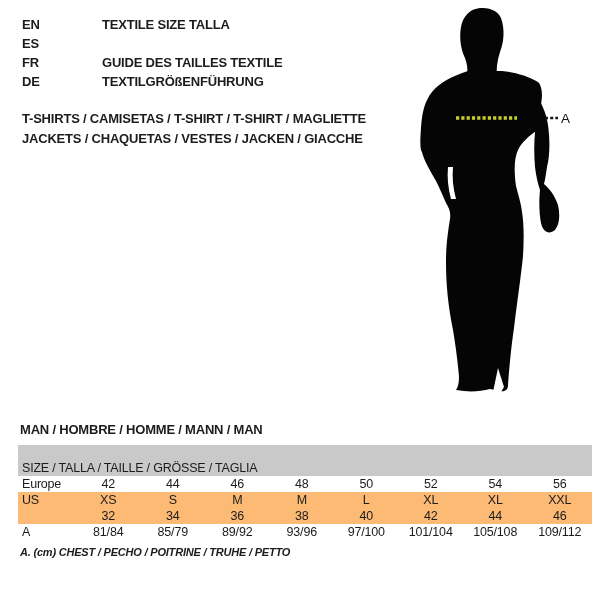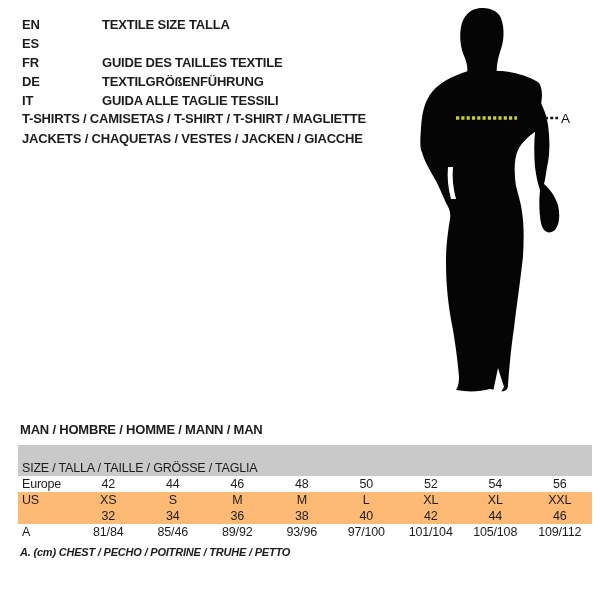--- a/index.html
+++ b/index.html
@@ -42,24 +42,20 @@
     <div class="lang-row">
       <span class="lang-code">ES</span>
     </div>
     <div class="lang-row">
       <span class="lang-code">FR</span>
       <span class="lang-label">GUIDE DES TAILLES TEXTILE</span>
     </div>
     <div class="lang-row">
       <span class="lang-code">DE</span>
       <span class="lang-label">TEXTILGRÖßENFÜHRUNG</span>
-    </div>
-    <div class="lang-row">
-      <span class="lang-code">IT</span>
-      <span class="lang-label">GUIDA ALLE TAGLIE TESSILI</span>
     </div>
   </div>
 
   <div class="cats">
     <div>T-SHIRTS / CAMISETAS / T-SHIRT / T-SHIRT / MAGLIETTE</div>
     <div>JACKETS / CHAQUETAS / VESTES / JACKEN / GIACCHE</div>
   </div>
 
   <svg class="figure" viewBox="0 0 205 400" width="205" height="400" xmlns="http://www.w3.org/2000/svg">
 
@@ -166,21 +162,21 @@
         <td>36</td>
         <td>38</td>
         <td>40</td>
         <td>42</td>
         <td>44</td>
         <td>46</td>
       </tr>
       <tr>
         <td class="rlabel">A</td>
         <td>81/84</td>
-        <td>85/46</td>
+        <td>85/79</td>
         <td>89/92</td>
         <td>93/96</td>
         <td>97/100</td>
         <td>101/104</td>
         <td>105/108</td>
         <td>109/112</td>
       </tr>
     </tbody>
   </table>
 

